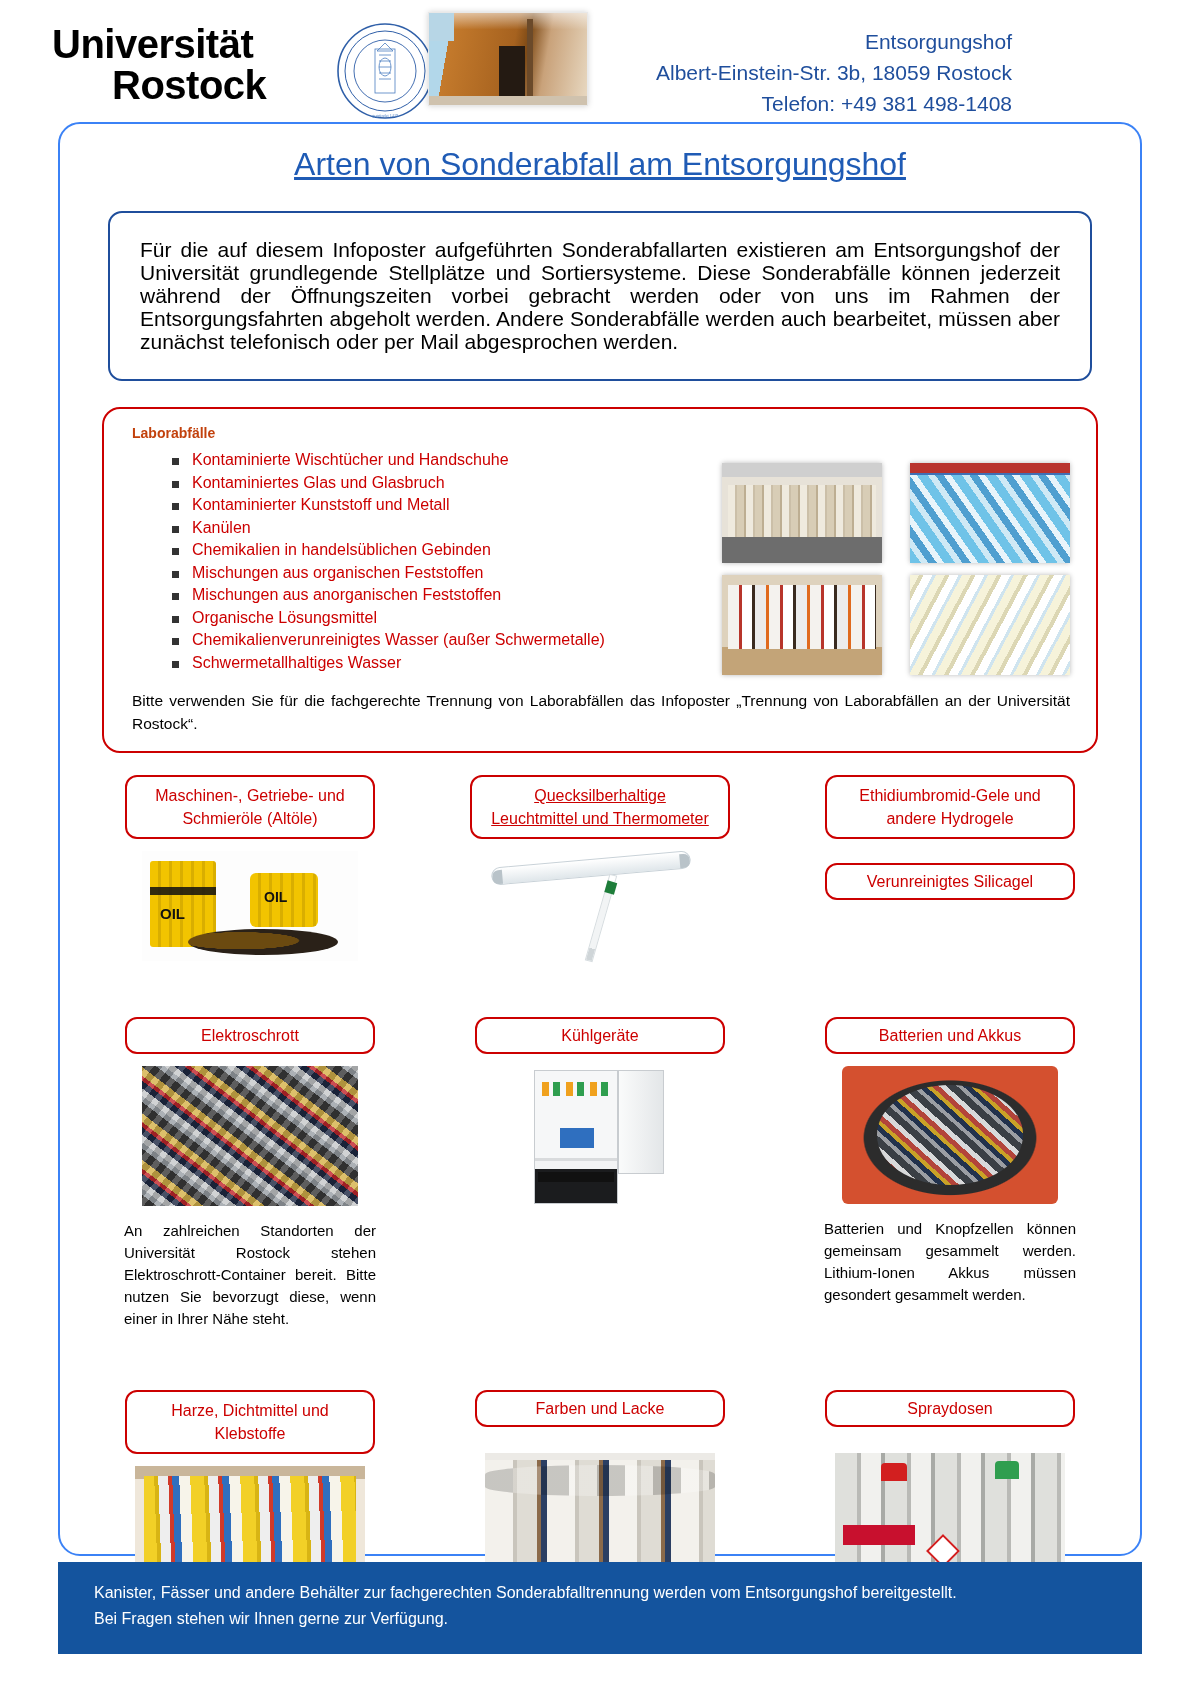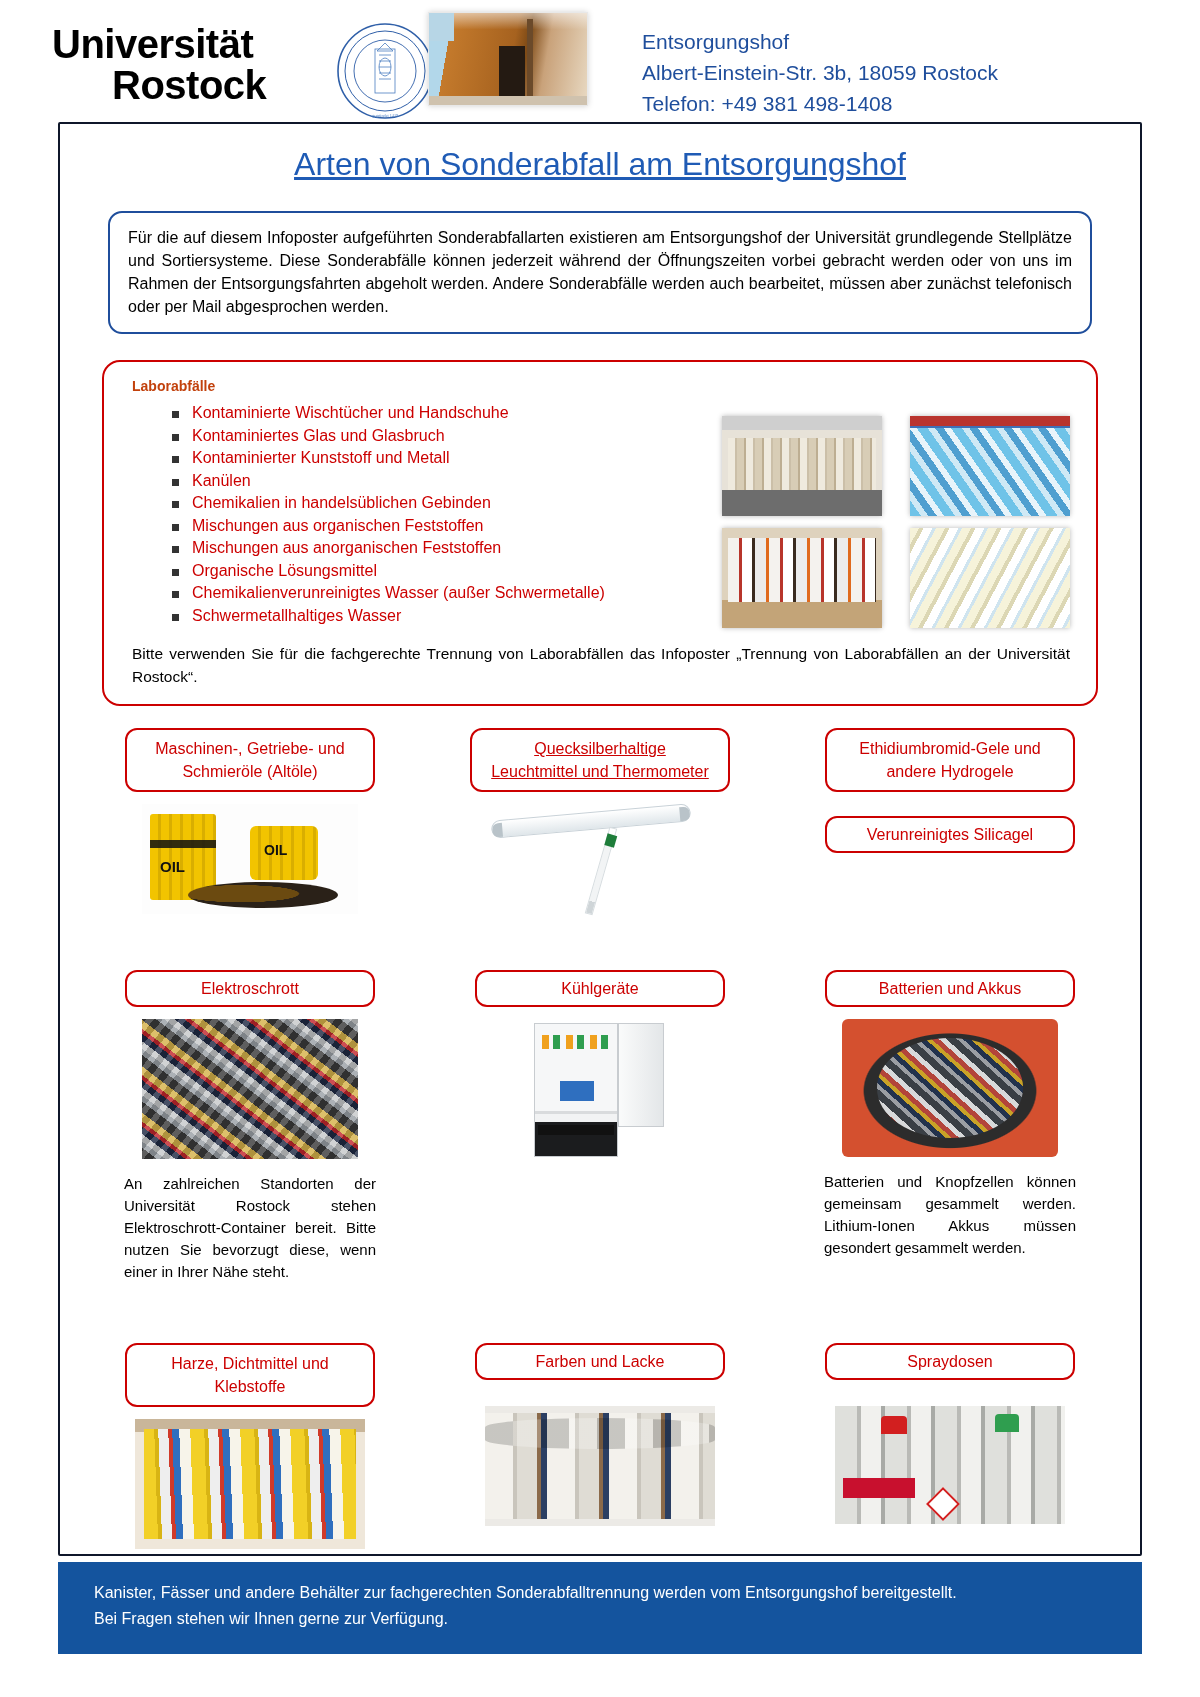--- a/index.html
+++ b/index.html
@@ -24,33 +24,33 @@
       background:
         linear-gradient(180deg, rgba(255,255,255,0.55) 0%, rgba(255,255,255,0) 18%),
         linear-gradient(100deg,#b2d7ea 0%, #b2d7ea 14%, #c47a2c 14%, #a6621f 52%, #7d4a16 60%, #c9a27a 72%, #e8d9c2 100%);
       box-shadow:0 0 6px rgba(0,0,0,.18);
       overflow:hidden;
   }
   .building-img .door { position:absolute; left:44%; top:36%; width:17%; height:62%; background:#241a12; }
   .building-img .post { position:absolute; left:62%; top:6%; width:4%; height:94%; background:#6b4a2a; }
   .building-img .sky  { position:absolute; left:0; top:0; width:16%; height:30%; background:#b7d6e6; }
   .building-img .gnd  { position:absolute; left:0; bottom:0; width:100%; height:10%; background:#cfc2ae; }
-  .contact { position:absolute; left:642px; top:26px; color:#1f4e9c; font-size:21px; line-height:31px; }
+  .contact { position:absolute; left:656px; top:26px; color:#1f4e9c; font-size:21px; line-height:31px;text-align:right; }
 
   
   .outer {
     position:absolute; left:58px; top:122px; width:1084px; height:1434px;
-    border:2px solid #0f172a; border-radius:2px; background:#fff;
+    border:2px solid #3b82f6; border-radius:22px; background:#fff;
   }
   .title { text-align:center; color:#1f5bb5; font-size:32px; font-weight:400;
            text-decoration:underline; margin-top:22px; }
 
   .intro-box { margin:28px 48px 0 48px; border:2px solid #1f4e9c; border-radius:14px;
                padding:13px 18px 14px 18px; }
-  .intro-box p { margin:0; font-size:16px; line-height:23px; text-align:justify; }
+  .intro-box p { margin:12px; font-size:21px; line-height:23px; text-align:justify; }
 
   
   .lab-box { margin:26px 42px 0 42px; border:2px solid #cc0000; border-radius:18px;
              padding:14px 20px 16px 22px; position:relative; }
   .lab-title { color:#c2410c; font-size:14px; font-weight:700; margin:2px 0 8px 6px; }
   .lab-inner { display:flex;gap:44px; }
   .lab-list { list-style:none; margin:0; padding:0 0 0 46px; flex:0 0 520px; }
   .lab-list li { color:#cc0000; font-size:16px; line-height:22.5px; position:relative; padding-left:20px; }
   .lab-list li .bullet { position:absolute; left:0; top:9px; width:7px; height:7px; background:#333; }
   .lab-photos { flex:1; display:grid; grid-template-columns:160px 160px; grid-gap:12px 28px;

